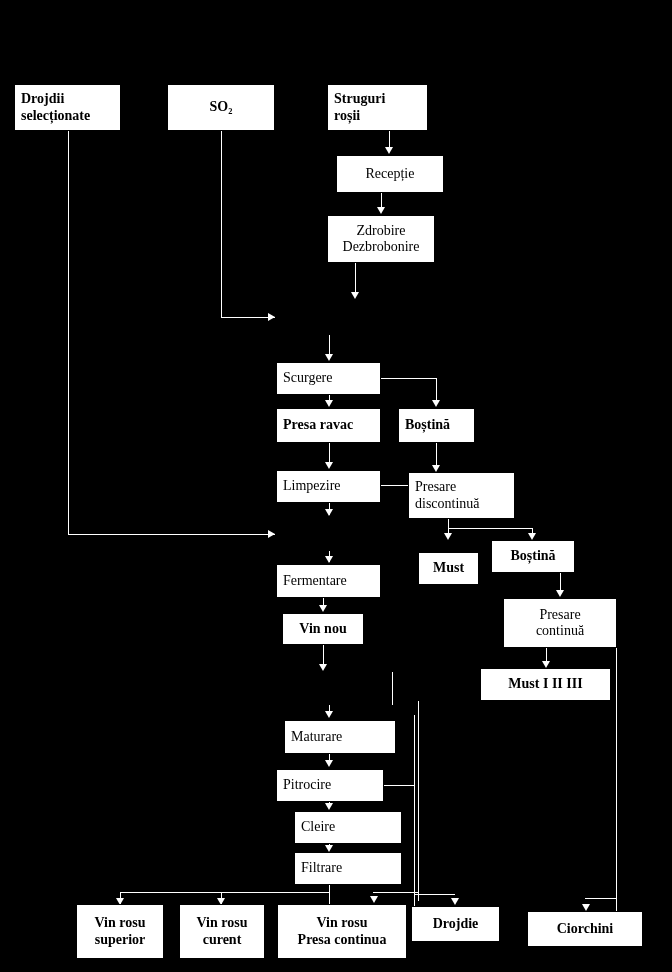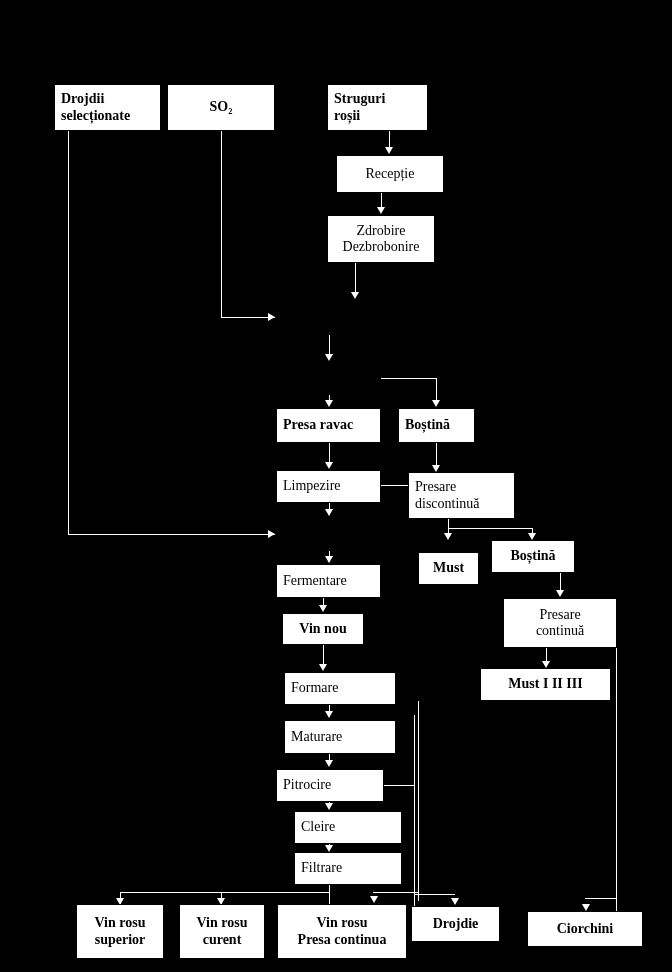--- a/index.html
+++ b/index.html
@@ -159,21 +159,21 @@
   <div class="line vline" style="left:329px; top:844px; height:5px;"></div>
   <div class="arrow-down" style="left:325px; top:845px;"></div>
 
   <div class="line vline" style="left:329px; top:885px; height:19px;"></div>
   <div class="line hline" style="left:120px; top:892px; width:209px;"></div>
   <div class="line vline" style="left:120px; top:892px; height:12px;"></div>
   <div class="arrow-down" style="left:116px; top:898px;"></div>
   <div class="line vline" style="left:221px; top:892px; height:12px;"></div>
   <div class="arrow-down" style="left:217px; top:898px;"></div>
 
-  <div class="box bold" style="left:14px; top:84px; width:107px; height:47px;margin-left:40px;">
+  <div class="box bold" style="left:14px; top:84px; width:107px; height:47px;">
     <span>Drojdii
 selecționate</span>
   </div>
 
   <div class="box bold center" style="left:167px; top:84px; width:108px; height:47px;">
     <span>SO₂</span>
   </div>
 
   <div class="box center" style="left:336px; top:155px; width:108px; height:38px;">
     <span>Recepție</span>
@@ -183,20 +183,23 @@
     <span>Struguri
 roșii</span>
   </div>
 
   <div class="box center" style="left:327px; top:215px; width:108px; height:48px;">
     <span>Zdrobire
 Dezbrobonire</span>
   </div>
 
 
+  <div class="box" style="left:276px; top:362px; width:105px; height:33px;">
+    <span>Scurgere</span>
+  </div>
 
   <div class="box bold" style="left:276px; top:408px; width:105px; height:35px;">
     <span>Presa ravac</span>
   </div>
 
   <div class="box bold" style="left:398px; top:408px; width:77px; height:35px;">
     <span>Boștină</span>
   </div>
 
   <div class="box" style="left:276px; top:470px; width:105px; height:33px;">
@@ -223,23 +226,20 @@
 
   <div class="box bold center" style="left:282px; top:613px; width:82px; height:32px;">
     <span>Vin nou</span>
   </div>
 
   <div class="box center" style="left:503px; top:598px; width:114px; height:50px;">
     <span>Presare
 continuă</span>
   </div>
 
-  <div class="box" style="left:284px; top:672px; width:112px; height:33px;">
-    <span>Formare</span>
-  </div>
 
   <div class="box bold center" style="left:480px; top:668px; width:131px; height:33px;">
     <span>Must  I II III</span>
   </div>
 
   <div class="box" style="left:284px; top:720px; width:112px; height:34px;">
     <span>Maturare</span>
   </div>
 
   <div class="box" style="left:276px; top:769px; width:108px; height:33px;">

